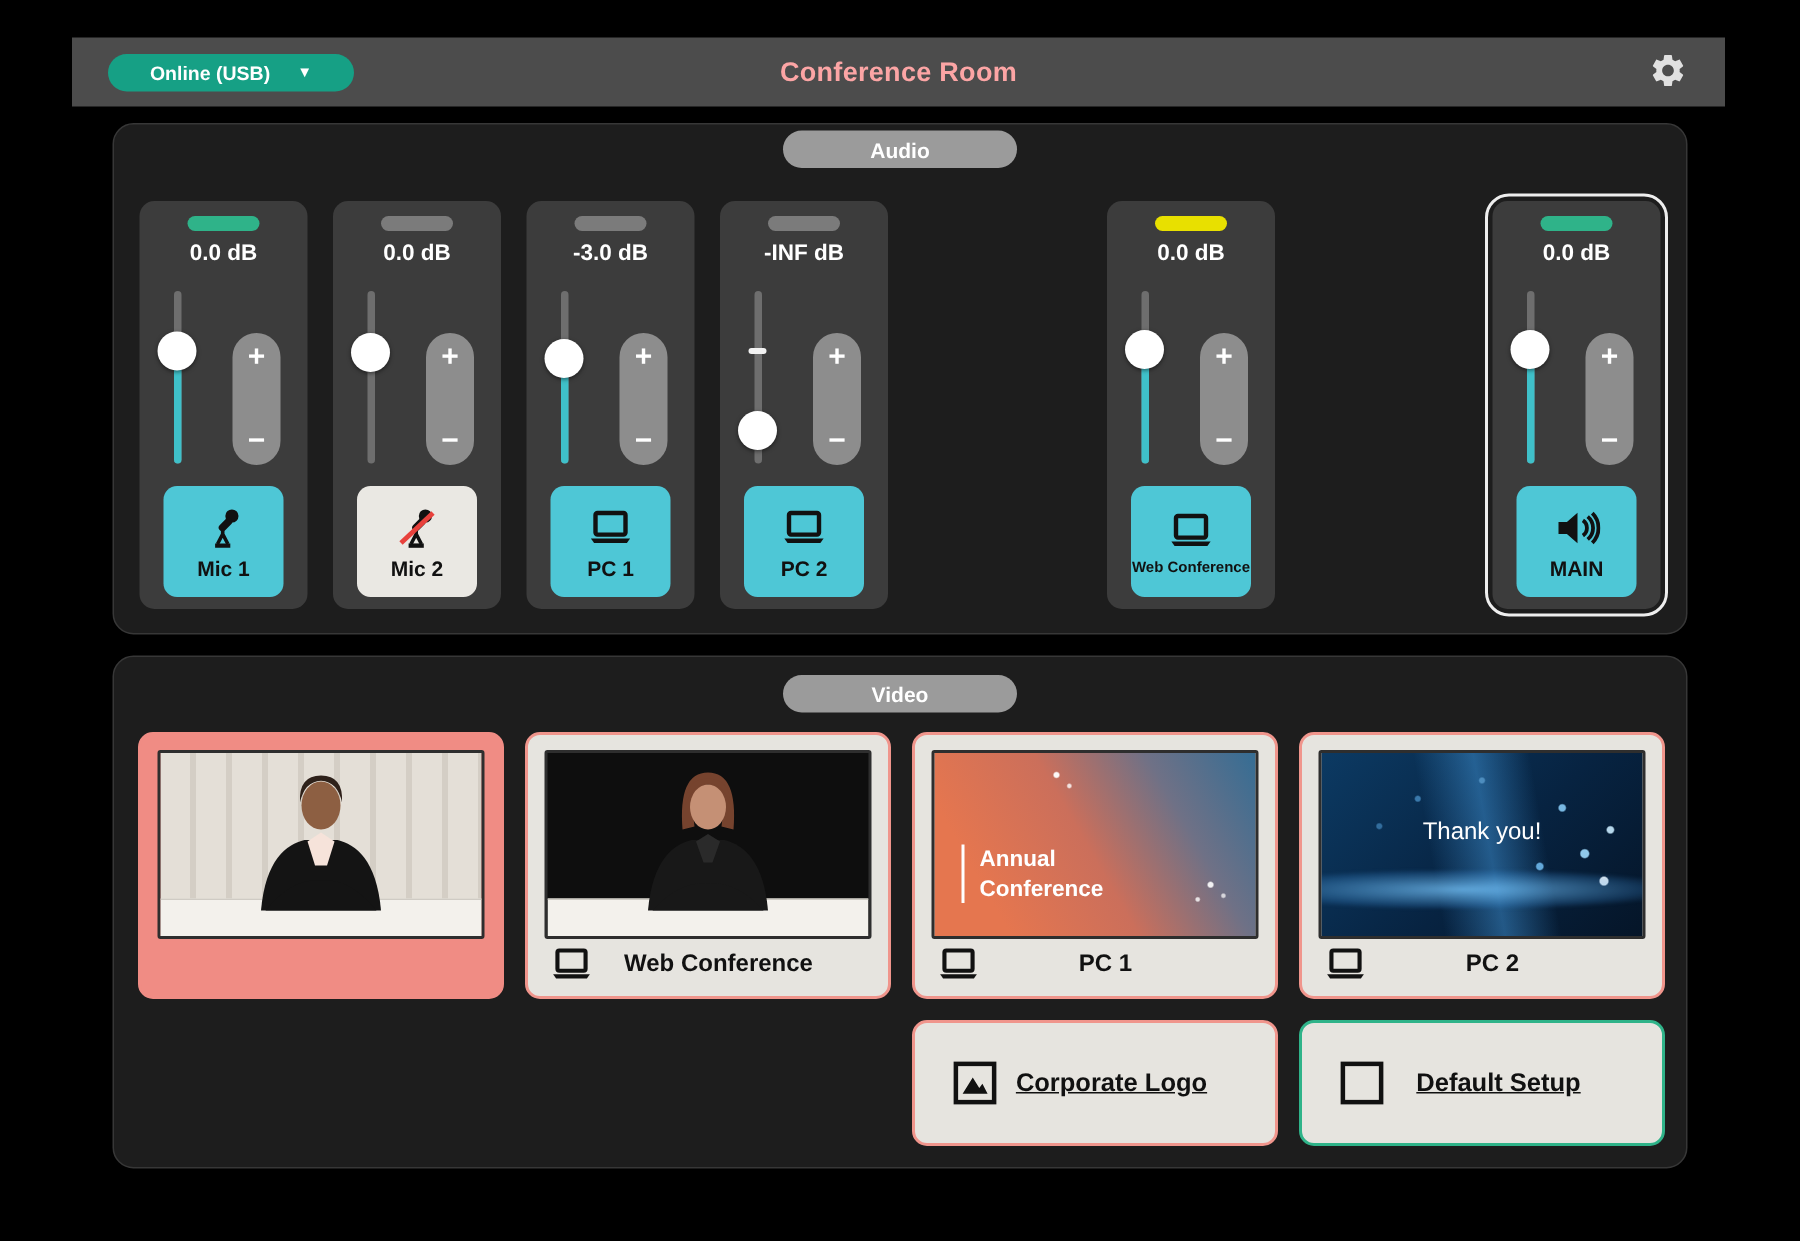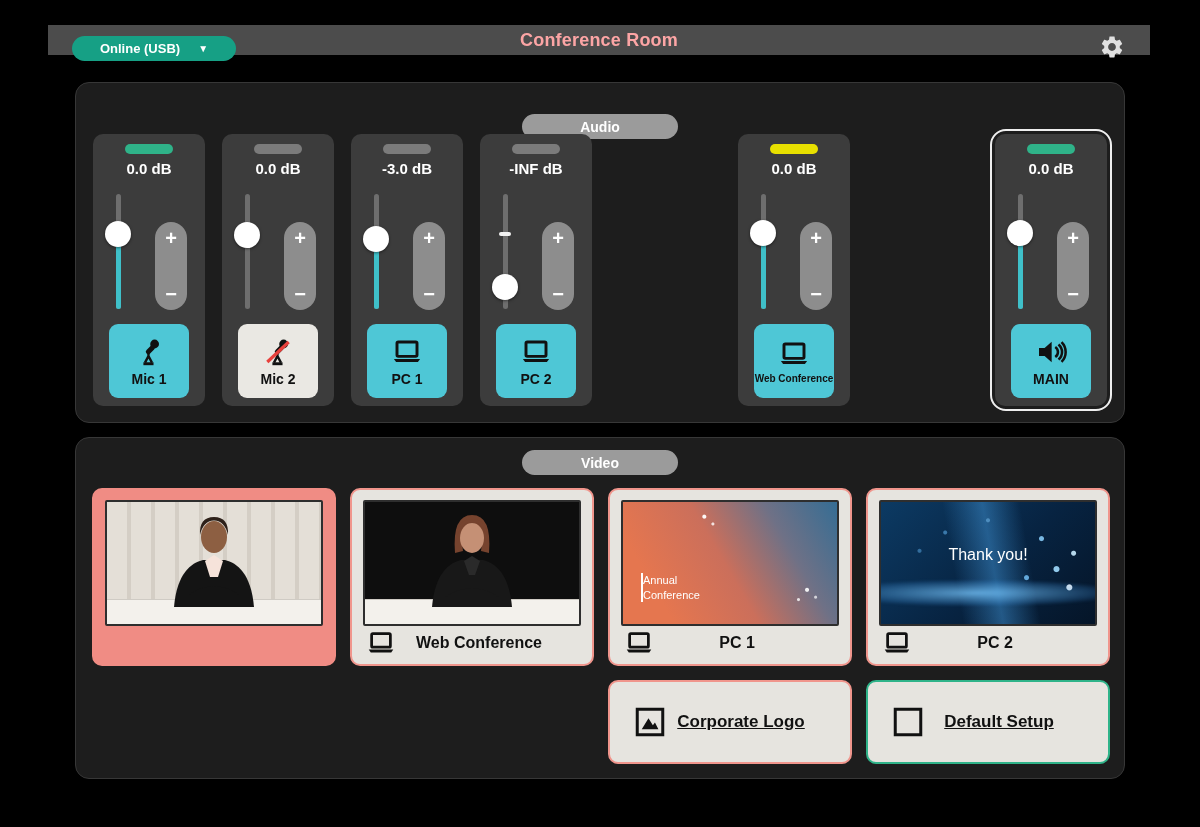--- a/index.html
+++ b/index.html
@@ -1,42 +1,42 @@
 <!DOCTYPE html>
 <html style="--bg: #000000; --topbar_bg: #4c4c4c; --panel_bg: #1d1d1d; --strip_bg: #3c3c3c; --online_green: #16a085; --section_pill: #9b9b9b; --slider_teal: #3fc0c9; --source_active_cyan: #4ec7d6; --source_inactive: #eae8e3; --tile_selected_salmon: #f08c84; --tile_bg: #e6e4df; --tile_border_red: #f0958c; --tile_border_green: #2fb389; --led_on_green: #2fb389; --led_off_gray: #7b7b7b; --led_yellow: #e8e000; --mute_red: #e8413c;"><head>
 <meta charset="utf-8">
 <style>
   * { margin:0; padding:0; box-sizing:border-box; }
   html,body { width:1200px; height:827px; background:#000; overflow:hidden;
               font-family:"Liberation Sans", sans-serif; }
   .stage { position:relative; width:1200px; height:827px; background:var(--bg,#000); }
 
   
-  .topbar { position:absolute; left:48px; top:25px; width:1102px; height:30px;
+  .topbar { position:absolute; left:48px; top:25px; width:1102px; height:46px;
             background:var(--topbar_bg,#4c4c4c); display:flex; align-items:center; }
   .online-btn { position:absolute; left:24px; top:11px; height:25px; min-width:164px;
                 background:var(--online_green,#16a085); border:none; border-radius:13px;
                 color:#fff; font-weight:bold; font-size:13px; display:flex;
                 align-items:center; justify-content:center; gap:18px; cursor:pointer;
                 font-family:"Liberation Sans", sans-serif; padding:0 16px; }
   .online-caret { font-size:10px; }
   .topbar-title { flex:1; text-align:center; color:#fca5a5; font-size:18px; font-weight:bold; letter-spacing:.2px; }
   .gear-btn { position:absolute; right:24px; top:9px; width:28px; height:28px; background:none;
               border:none; cursor:pointer; }
   .gear-btn svg { width:26px; height:26px; fill:#e0e0e0; }
 
   
   .panel { position:absolute; left:75px; width:1050px; background:var(--panel_bg,#1d1d1d);
            border:1px solid #373737; border-radius:14px; }
   .panel.audio { top:82px; height:341px; }
   .panel.video { top:437px; height:342px; }
   .section-pill { position:absolute; left:50%; transform:translateX(-50%); width:156px; height:25px;
                   background:var(--section_pill,#9b9b9b); border-radius:13px; color:#fff;
                   font-size:14px; font-weight:bold; display:flex; align-items:center; justify-content:center; }
-  .panel.audio .section-pill { top:31px; }
+  .panel.audio .section-pill { top:4px; }
   .panel.video .section-pill { top:12px; }
 
   
   .strips { position:absolute; left:17px; top:51px; display:flex; align-items:flex-start; }
   .strip { width:112px; height:272px; background:var(--strip_bg,#3c3c3c); border-radius:10px;
            position:relative; flex:none; }
   .strip + .strip { margin-left:17px; }
   .strip.gap-big { margin-left:146px; }
   .main-wrap { flex:none; margin-left:140px; margin-top:-5px; border:2px solid #eee;
                border-radius:16px; padding:3px; }
@@ -98,21 +98,21 @@
   .thumb.slide-ac { background:linear-gradient(60deg,#e5764f 18%,#cb6f5b 48%,#6f7186 74%,#356d94 100%);
     }
   .slide-ac .dots { position:absolute; inset:0;
     background:
       radial-gradient(circle at 38% 12%, rgba(255,255,255,.95) 0 1.5px, transparent 2.5px),
       radial-gradient(circle at 42% 18%, rgba(255,255,255,.8) 0 1px, transparent 2px),
       radial-gradient(circle at 86% 72%, rgba(255,255,255,.9) 0 1.5px, transparent 2.5px),
       radial-gradient(circle at 82% 80%, rgba(255,255,255,.8) 0 1px, transparent 2px),
       radial-gradient(circle at 90% 78%, rgba(255,255,255,.7) 0 1px, transparent 2px); }
   .slide-ac .slide-text { position:absolute; left:18px; bottom:22px; border-left:2px solid #fff;
-      color:#fff; font-size:11px; font-weight:normal; line-height:1.3;
+      padding-left:10px; color:#fff; font-size:15px; font-weight:bold; line-height:1.3;
       white-space:pre-line; }
 
   .thumb.slide-ty { background:
       radial-gradient(circle at 75% 30%, rgba(140,210,255,.85) 0 2px, transparent 3px),
       radial-gradient(circle at 82% 55%, rgba(160,220,255,.9) 0 2.5px, transparent 3.5px),
       radial-gradient(circle at 90% 42%, rgba(200,235,255,.9) 0 2px, transparent 3px),
       radial-gradient(circle at 88% 70%, rgba(255,255,255,.95) 0 2.5px, transparent 3.5px),
       radial-gradient(circle at 68% 62%, rgba(120,200,255,.8) 0 2px, transparent 3px),
       radial-gradient(circle at 30% 25%, rgba(90,170,230,.6) 0 1.5px, transparent 2.5px),
       radial-gradient(circle at 18% 40%, rgba(90,170,230,.5) 0 1.5px, transparent 2.5px),

